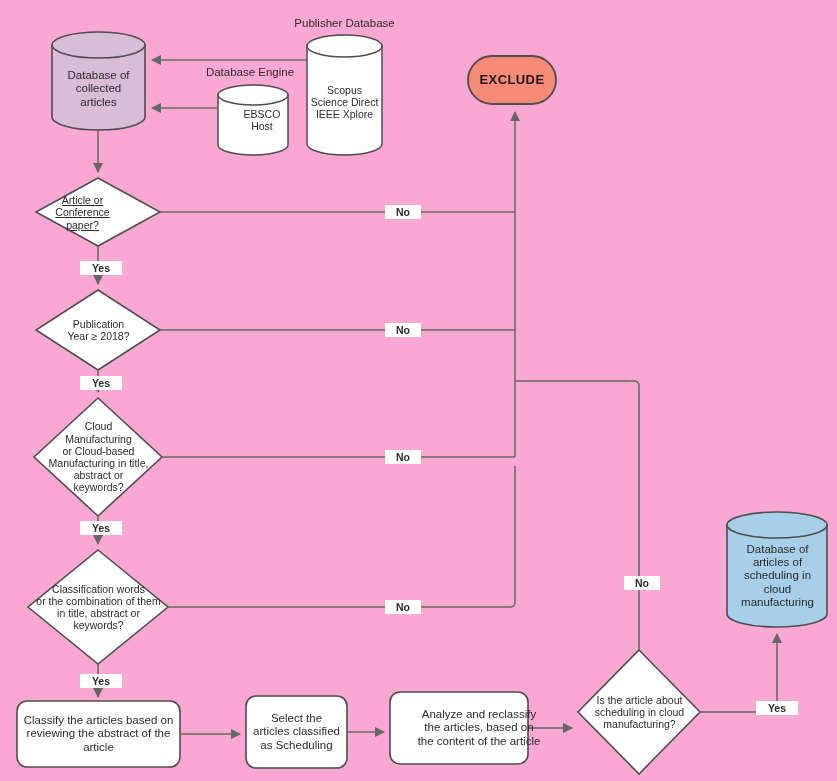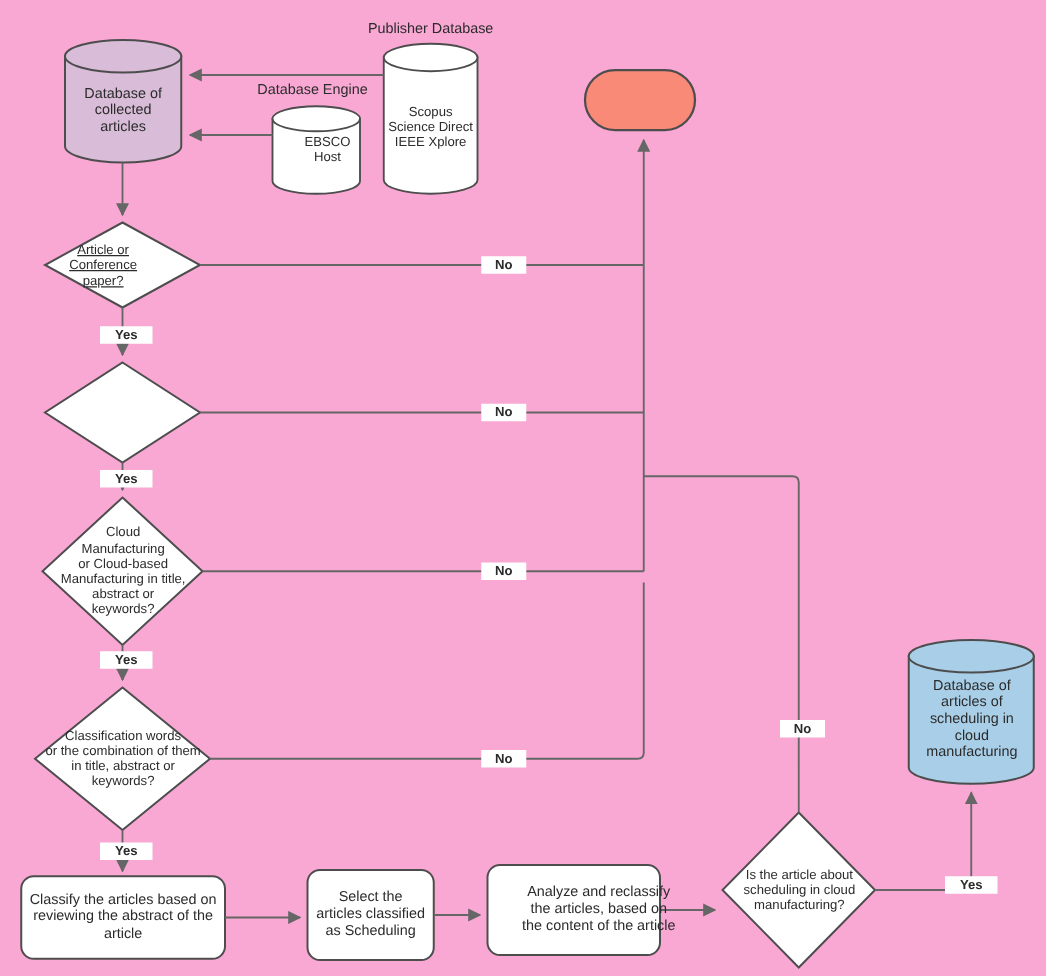--- a/index.html
+++ b/index.html
@@ -105,24 +105,27 @@
 Science Direct
 IEEE Xplore</div>
   <div class="lbl nodetext" style="left:220px;top:105px;width:84px;height:30px;">EBSCO
 Host</div>
   <div class="lbl cyltext" style="left:729px;top:540px;width:97px;height:72px;">Database of
 articles of
 scheduling in
 cloud
 manufacturing</div>
 
+  <div class="lbl excludetext" style="left:468px;top:56px;width:88px;height:48px;">EXCLUDE</div>
 
   <div class="lbl nodetext" style="left:36px;top:192px;width:93px;height:41px;text-decoration:underline;">Article or
 Conference
 paper?</div>
+  <div class="lbl nodetext" style="left:48px;top:316px;width:101px;height:28px;">Publication
+Year ≥ 2018?</div>
   <div class="lbl nodetext" style="left:30px;top:417px;width:137px;height:80px;">Cloud
 Manufacturing
 or Cloud-based
 Manufacturing in title,
 abstract or
 keywords?</div>
   <div class="lbl nodetext" style="left:28px;top:581px;width:141px;height:52px;">Classification words
 or the combination of them
 in title, abstract or
 keywords?</div>

